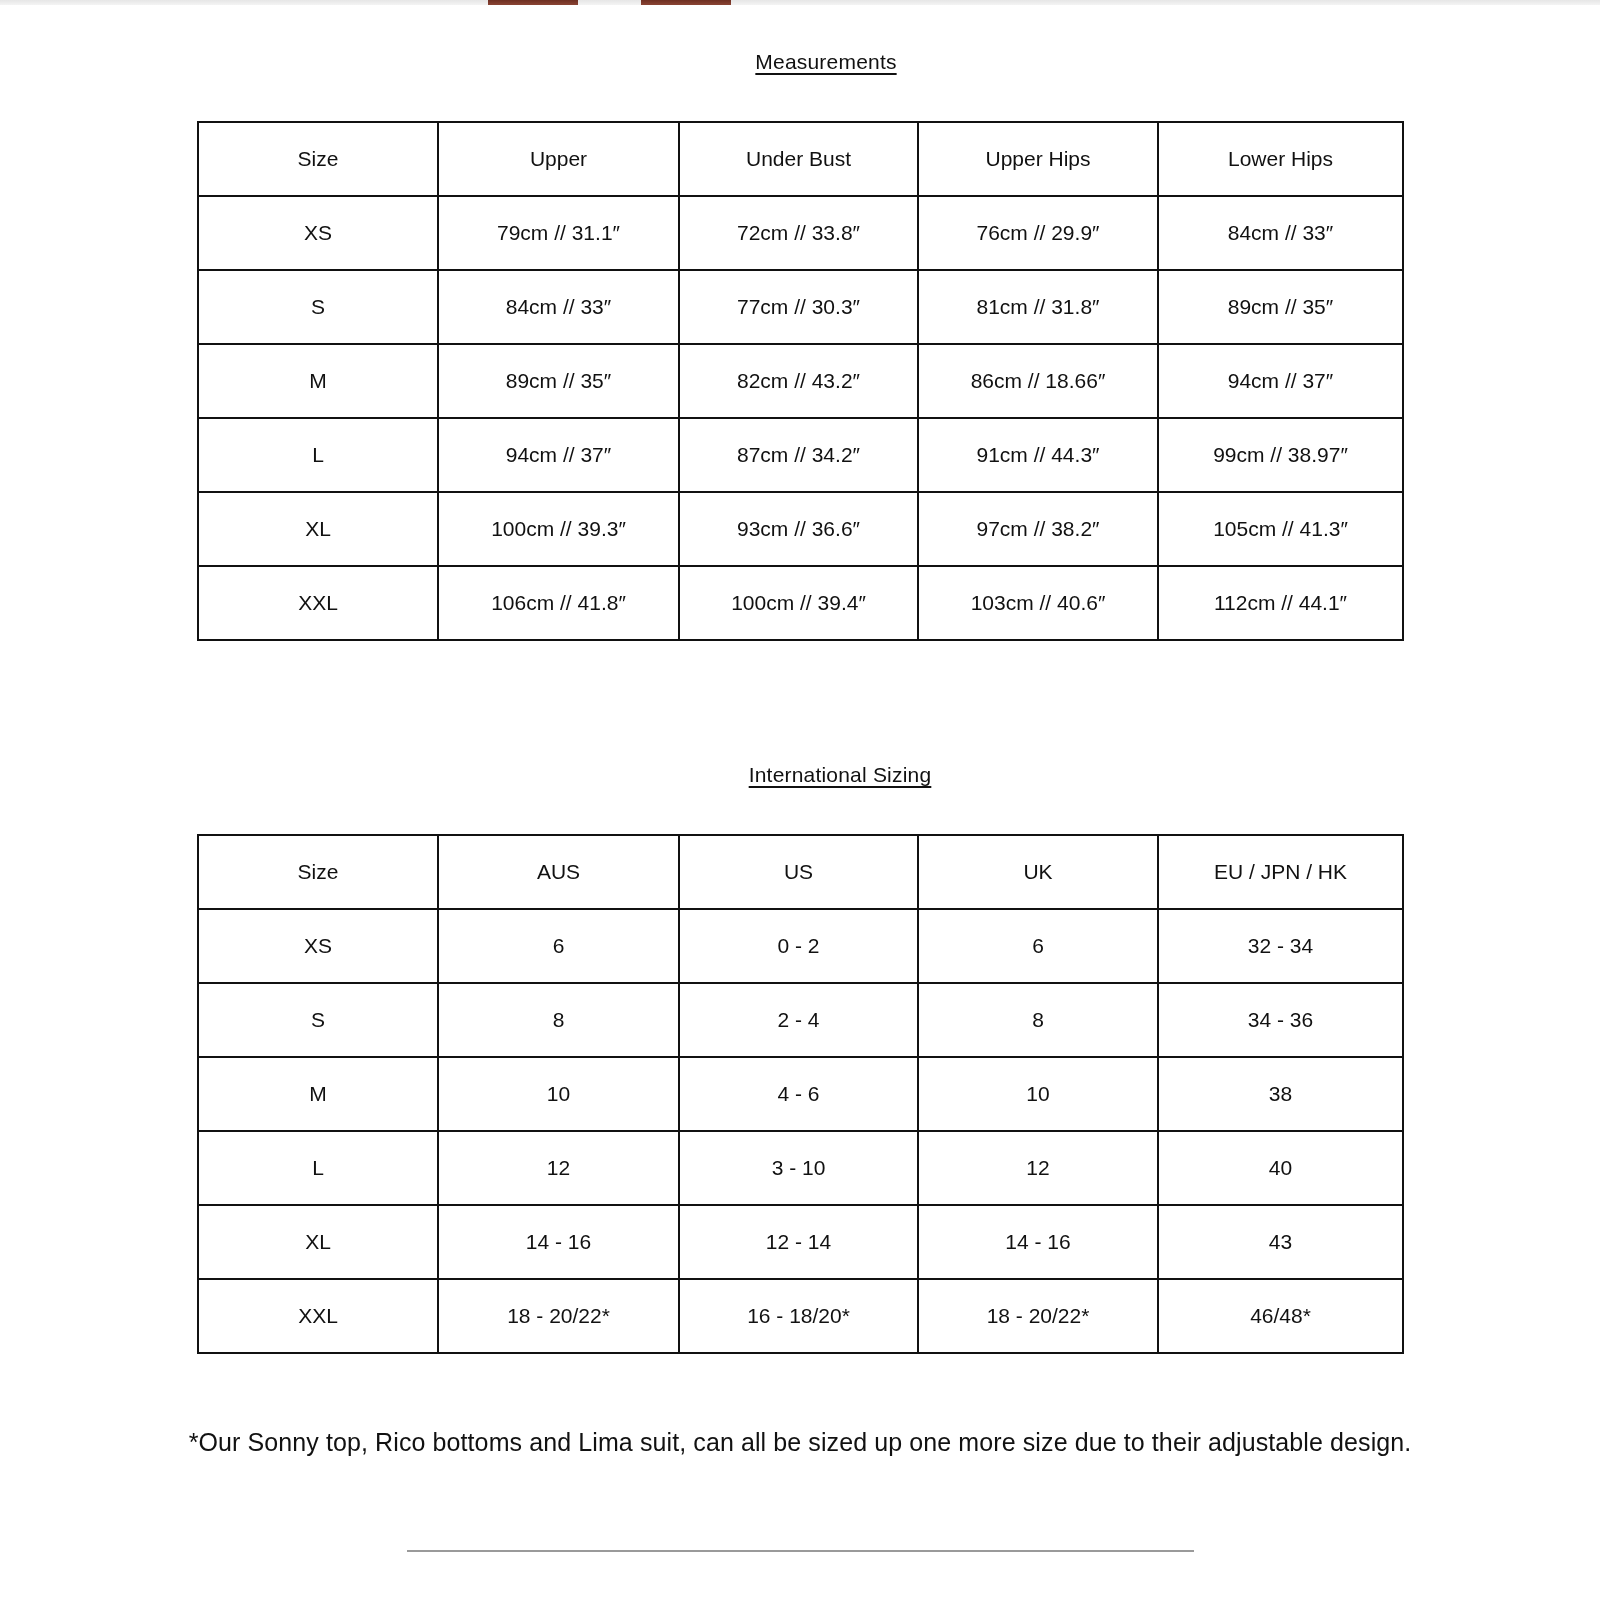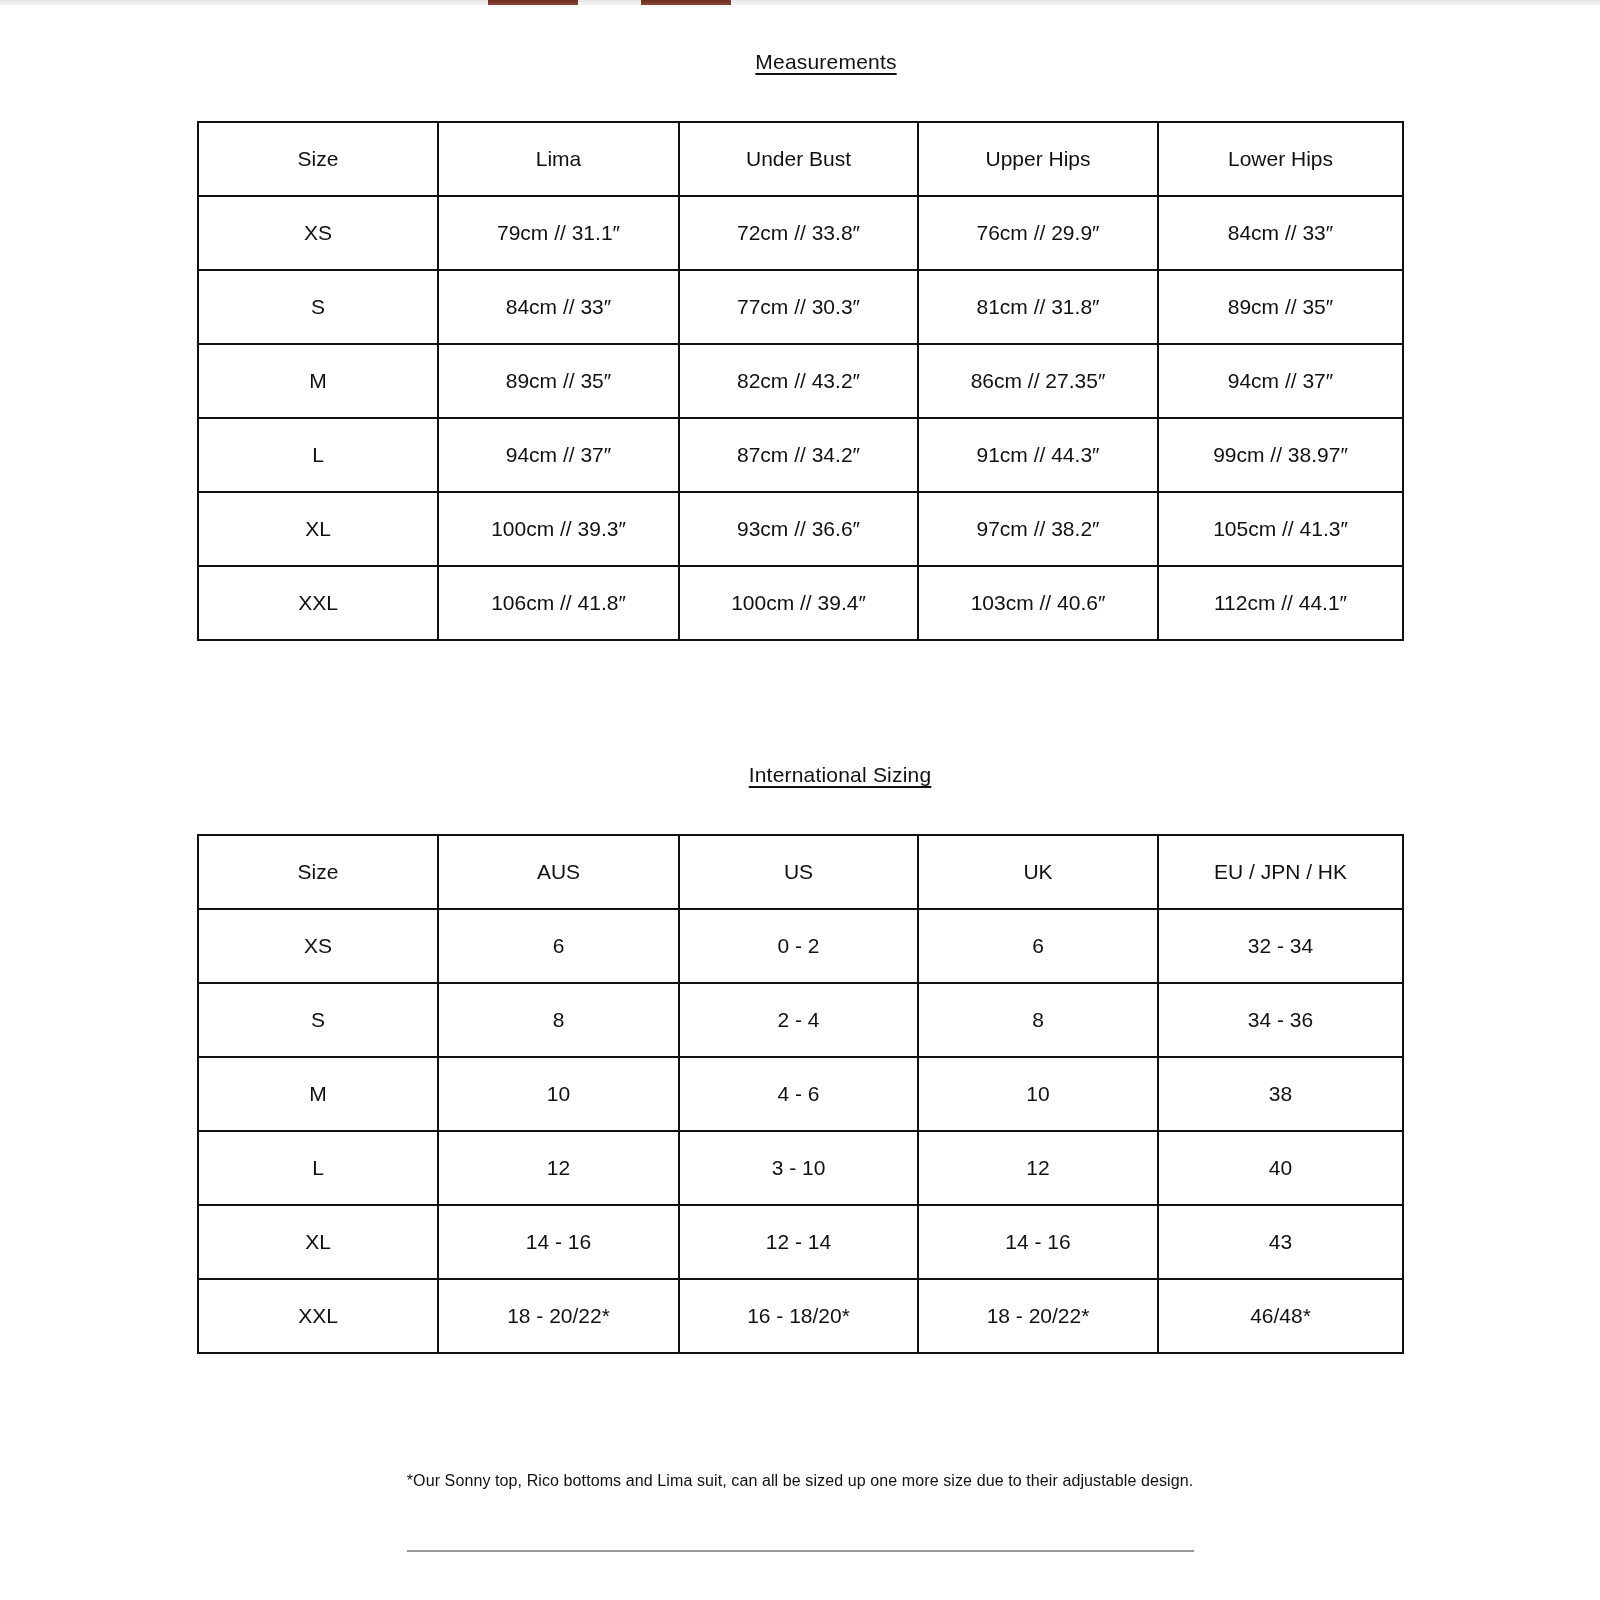--- a/index.html
+++ b/index.html
@@ -74,23 +74,22 @@
     col.c3 { width: 239px; }
     col.c4 { width: 240px; }
     col.c5 { width: 245px; }
 
     .footnote {
       position: absolute;
       top: 1428px;
       left: 0;
       width: 1600px;
       text-align: center;
-      font-size: 16px;
+      font-size: 25px;
       letter-spacing: 0.1px;
-      margin-top: 44px;
     }
     .divider {
       position: absolute;
       top: 1550px;
       left: 407px;
       width: 787px;
       height: 0;
       border-top: 2px solid #9a9a9a;
     }
   </style>
@@ -109,21 +108,21 @@
   <colgroup>
       <col class="c1">
       <col class="c2">
       <col class="c3">
       <col class="c4">
       <col class="c5">
     </colgroup>
   <thead>
     <tr>
       <th>Size</th>
-      <th>Lima</th>
+      <th>Upper</th>
       <th>Under Bust</th>
       <th>Upper Hips</th>
       <th>Lower Hips</th>
     </tr>
   </thead>
   <tbody>
     <tr>
       <td>XS</td>
       <td>79cm // 31.1″</td>
       <td>72cm // 33.8″</td>
@@ -134,21 +133,21 @@
       <td>S</td>
       <td>84cm // 33″</td>
       <td>77cm // 30.3″</td>
       <td>81cm // 31.8″</td>
       <td>89cm // 35″</td>
     </tr>
     <tr>
       <td>M</td>
       <td>89cm // 35″</td>
       <td>82cm // 43.2″</td>
-      <td>86cm // 27.35″</td>
+      <td>86cm // 18.66″</td>
       <td>94cm // 37″</td>
     </tr>
     <tr>
       <td>L</td>
       <td>94cm // 37″</td>
       <td>87cm // 34.2″</td>
       <td>91cm // 44.3″</td>
       <td>99cm // 38.97″</td>
     </tr>
     <tr>

